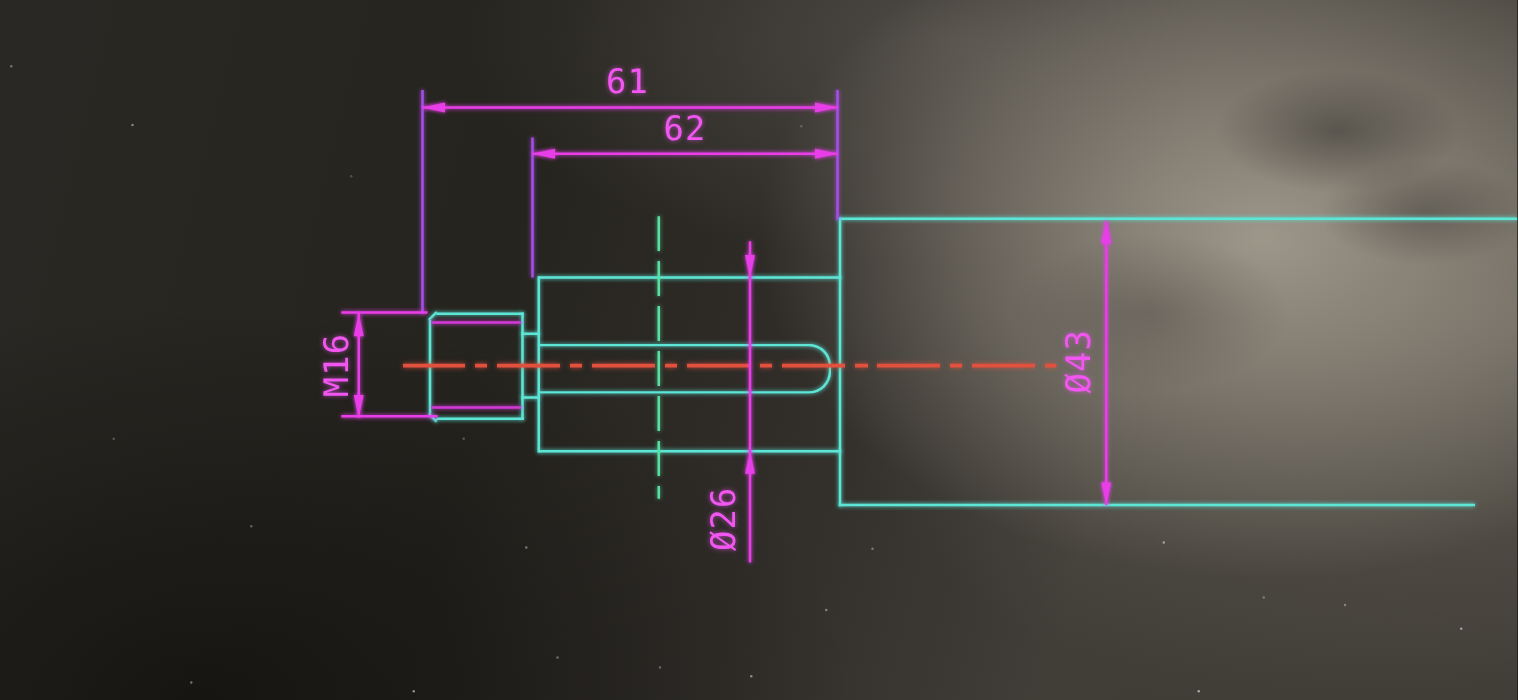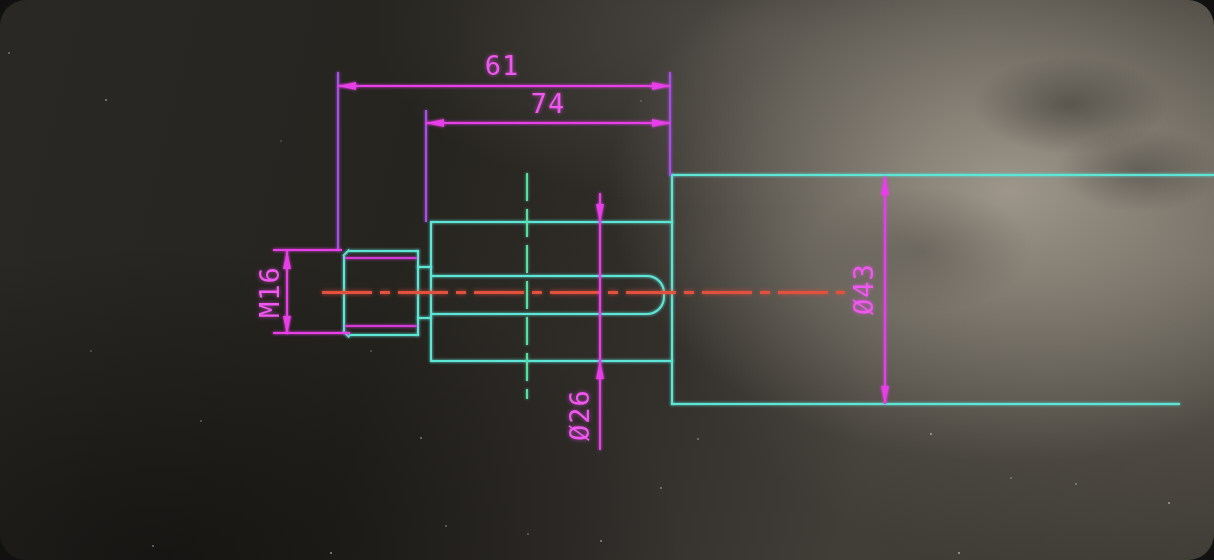--- a/index.html
+++ b/index.html
@@ -9,21 +9,20 @@
     background-image:
       radial-gradient(140px 70px at 1070px 105px, rgba(40,38,34,.45), transparent 70%),
       radial-gradient(120px 60px at 1140px 170px, rgba(50,47,43,.40), transparent 70%),
       radial-gradient(160px 90px at 920px 250px, rgba(55,52,47,.30), transparent 70%),
       radial-gradient(620px 420px at 1010px 190px, rgba(178,170,156,.78), rgba(178,170,156,0) 65%),
       radial-gradient(800px 500px at 1214px 260px, rgba(130,124,113,.50), transparent 70%),
       radial-gradient(560px 260px at 760px 30px, rgba(110,106,98,.45), transparent 70%),
       radial-gradient(700px 420px at 160px 560px, rgba(8,8,7,.55), transparent 75%),
       linear-gradient(104deg,#2a2824 0%,#26241f 34%,#302d29 52%,#413e38 72%,#3b3832 100%);
     font-family:"DejaVu Sans Mono","Liberation Mono",monospace;
-    border-radius:26px;
   }
   .h{position:absolute;height:2px;}
   .v{position:absolute;width:2px;}
   .h,.v{background:currentColor;filter:drop-shadow(0 0 1.5px currentColor);}
   .cy{color:var(--outline,#5de5d6);}
   .mg{color:var(--dimension,#e83ee8);}
   .vi{color:var(--extension,#a74ee6);}
   .th{color:var(--thread-line,#d13ad6);}
   .diag{position:absolute;height:2px;background:currentColor;transform-origin:left center;
         filter:drop-shadow(0 0 1.5px currentColor);}
@@ -113,17 +112,17 @@
   <div class="arr ar-l" style="left:426px;top:119px;"></div>
   <div class="arr ar-r" style="left:652px;top:119px;"></div>
   <div class="arr ar-u" style="left:283px;top:251px;"></div>
   <div class="arr ar-d" style="left:283px;top:316px;"></div>
   <div class="arr ar-d" style="left:596px;top:204px;"></div>
   <div class="arr ar-u" style="left:596px;top:361px;"></div>
   <div class="arr ar-u" style="left:881px;top:177px;"></div>
   <div class="arr ar-d" style="left:881px;top:386px;"></div>
 
   <div class="dimtxt" style="left:462px;top:52px;width:80px;">61</div>
-  <div class="dimtxt" style="left:508px;top:90px;width:80px;">74</div>
+  <div class="dimtxt" style="left:508px;top:90px;width:80px;">62</div>
   <div class="dimtxt rot" style="left:225px;top:278px;width:90px;">M16</div>
   <div class="dimtxt rot" style="left:537px;top:401px;width:86px;">Ø26</div>
   <div class="dimtxt rot" style="left:821px;top:275px;width:86px;">Ø43</div>
 </div>
 
 </body></html>

